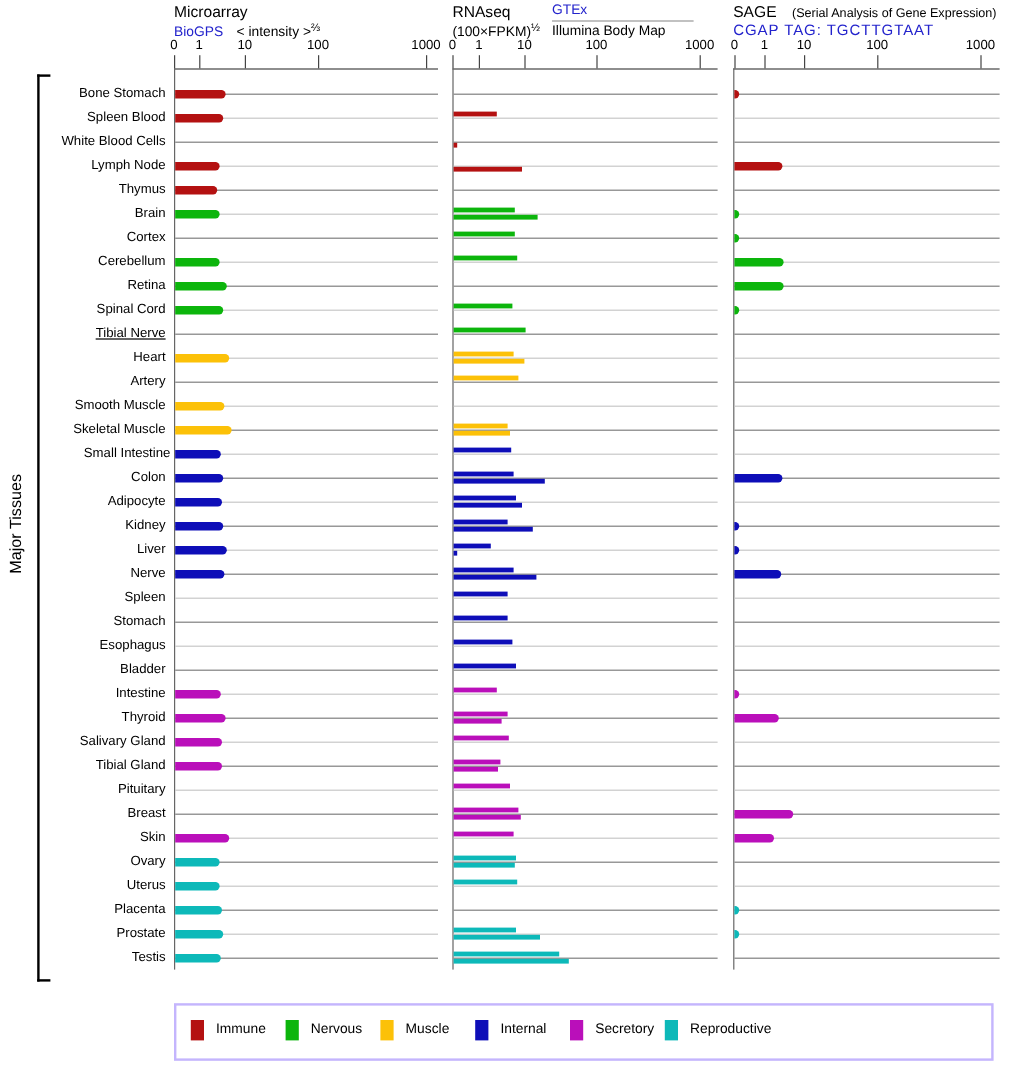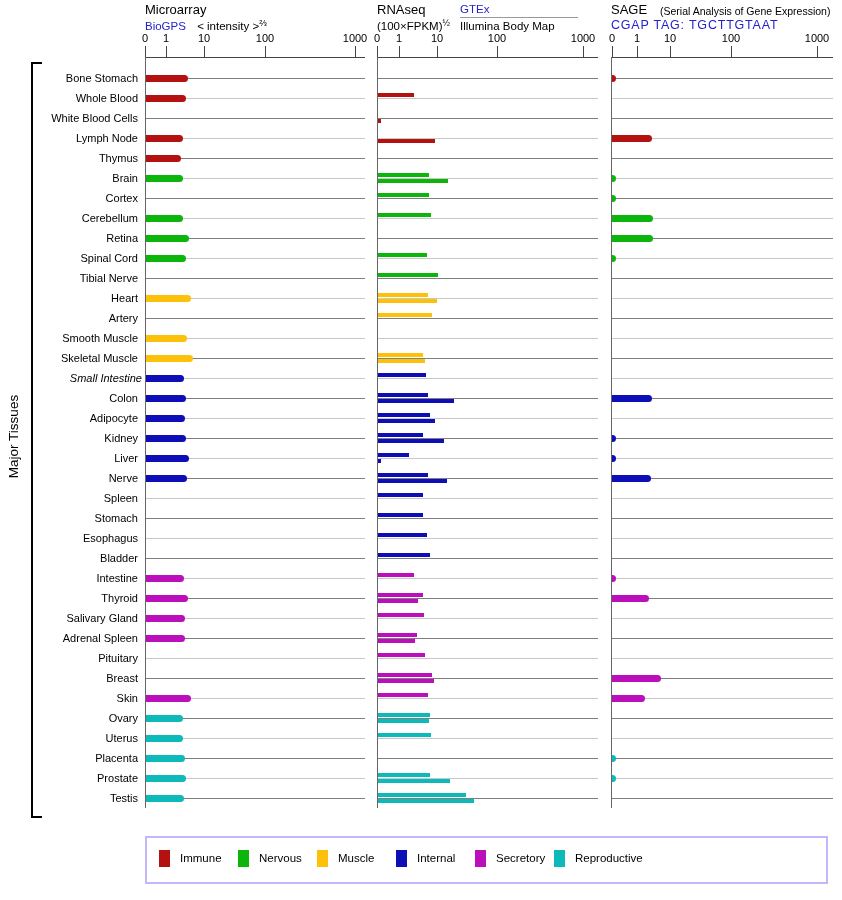--- a/index.html
+++ b/index.html
@@ -89,21 +89,21 @@
       <div class="abs tick-mark" style="left: 731px; top: 46px;"></div>
       <div class="abs tick-label" style="left: 731px; top: 32px;">100</div>
       <div class="abs tick-mark" style="left: 817px; top: 46px;"></div>
       <div class="abs tick-label" style="left: 817px; top: 32px;">1000</div>
       <div class="abs tissue-label" style="left: 36px; top: 68px; width: 102px;">Bone Stomach</div>
       <div class="abs row-line" style="left: 146px; top: 78px; width: 219px; background: rgb(127, 127, 127);"></div>
       <div class="abs bar capsule" style="left: 146px; top: 74.5px; width: 42.1395px; background: rgb(180, 17, 17);"></div>
       <div class="abs row-line" style="left: 378px; top: 78px; width: 220px; background: rgb(127, 127, 127);"></div>
       <div class="abs row-line" style="left: 612px; top: 78px; width: 221px; background: rgb(127, 127, 127);"></div>
       <div class="abs bar capsule" style="left: 612px; top: 74.5px; width: 3.5px; background: rgb(180, 17, 17);"></div>
-      <div class="abs tissue-label" style="left: 36px; top: 88px; width: 102px;">Whole Blood</div>
+      <div class="abs tissue-label" style="left: 36px; top: 88px; width: 102px;">Spleen Blood</div>
       <div class="abs row-line" style="left: 146px; top: 98px; width: 219px; background: rgb(200, 200, 200);"></div>
       <div class="abs bar capsule" style="left: 146px; top: 94.5px; width: 40.1957px; background: rgb(180, 17, 17);"></div>
       <div class="abs row-line" style="left: 378px; top: 98px; width: 220px; background: rgb(200, 200, 200);"></div>
       <div class="abs bar " style="left: 378px; top: 93px; width: 35.7457px; background: rgb(180, 17, 17);"></div>
       <div class="abs row-line" style="left: 612px; top: 98px; width: 221px; background: rgb(200, 200, 200);"></div>
       <div class="abs tissue-label" style="left: 36px; top: 108px; width: 102px;">White Blood Cells</div>
       <div class="abs row-line" style="left: 146px; top: 118px; width: 219px; background: rgb(127, 127, 127);"></div>
       <div class="abs row-line" style="left: 378px; top: 118px; width: 220px; background: rgb(127, 127, 127);"></div>
       <div class="abs bar " style="left: 378px; top: 119px; width: 2.5px; background: rgb(180, 17, 17);"></div>
       <div class="abs row-line" style="left: 612px; top: 118px; width: 221px; background: rgb(127, 127, 127);"></div>
@@ -146,21 +146,21 @@
       <div class="abs row-line" style="left: 378px; top: 238px; width: 220px; background: rgb(127, 127, 127);"></div>
       <div class="abs row-line" style="left: 612px; top: 238px; width: 221px; background: rgb(127, 127, 127);"></div>
       <div class="abs bar capsule" style="left: 612px; top: 234.5px; width: 40.7562px; background: rgb(12, 181, 12);"></div>
       <div class="abs tissue-label" style="left: 36px; top: 248px; width: 102px;">Spinal Cord</div>
       <div class="abs row-line" style="left: 146px; top: 258px; width: 219px; background: rgb(200, 200, 200);"></div>
       <div class="abs bar capsule" style="left: 146px; top: 254.5px; width: 40.1957px; background: rgb(12, 181, 12);"></div>
       <div class="abs row-line" style="left: 378px; top: 258px; width: 220px; background: rgb(200, 200, 200);"></div>
       <div class="abs bar " style="left: 378px; top: 253px; width: 48.8877px; background: rgb(12, 181, 12);"></div>
       <div class="abs row-line" style="left: 612px; top: 258px; width: 221px; background: rgb(200, 200, 200);"></div>
       <div class="abs bar capsule" style="left: 612px; top: 254.5px; width: 3.5px; background: rgb(12, 181, 12);"></div>
-      <div class="abs tissue-label" style="left: 36px; top: 268px; width: 102px;">Tibial Nerve</div>
+      <div class="abs tissue-label" style="left: 36px; top: 268px; width: 102px; text-decoration: underline;">Tibial Nerve</div>
       <div class="abs row-line" style="left: 146px; top: 278px; width: 219px; background: rgb(127, 127, 127);"></div>
       <div class="abs row-line" style="left: 378px; top: 278px; width: 220px; background: rgb(127, 127, 127);"></div>
       <div class="abs bar " style="left: 378px; top: 273px; width: 60px; background: rgb(12, 181, 12);"></div>
       <div class="abs row-line" style="left: 612px; top: 278px; width: 221px; background: rgb(127, 127, 127);"></div>
       <div class="abs tissue-label" style="left: 36px; top: 288px; width: 102px;">Heart</div>
       <div class="abs row-line" style="left: 146px; top: 298px; width: 219px; background: rgb(200, 200, 200);"></div>
       <div class="abs bar capsule" style="left: 146px; top: 294.5px; width: 45.0718px; background: rgb(252, 193, 8);"></div>
       <div class="abs row-line" style="left: 378px; top: 298px; width: 220px; background: rgb(200, 200, 200);"></div>
       <div class="abs bar " style="left: 378px; top: 293px; width: 50.1338px; background: rgb(252, 193, 8);"></div>
       <div class="abs bar " style="left: 378px; top: 299px; width: 58.9789px; background: rgb(252, 193, 8);"></div>
@@ -175,21 +175,21 @@
       <div class="abs bar capsule" style="left: 146px; top: 334.5px; width: 41.1962px; background: rgb(252, 193, 8);"></div>
       <div class="abs row-line" style="left: 378px; top: 338px; width: 220px; background: rgb(200, 200, 200);"></div>
       <div class="abs row-line" style="left: 612px; top: 338px; width: 221px; background: rgb(200, 200, 200);"></div>
       <div class="abs tissue-label" style="left: 36px; top: 348px; width: 102px;">Skeletal Muscle</div>
       <div class="abs row-line" style="left: 146px; top: 358px; width: 219px; background: rgb(127, 127, 127);"></div>
       <div class="abs bar capsule" style="left: 146px; top: 354.5px; width: 46.8872px; background: rgb(252, 193, 8);"></div>
       <div class="abs row-line" style="left: 378px; top: 358px; width: 220px; background: rgb(127, 127, 127);"></div>
       <div class="abs bar " style="left: 378px; top: 353px; width: 44.8783px; background: rgb(252, 193, 8);"></div>
       <div class="abs bar " style="left: 378px; top: 359px; width: 46.8221px; background: rgb(252, 193, 8);"></div>
       <div class="abs row-line" style="left: 612px; top: 358px; width: 221px; background: rgb(127, 127, 127);"></div>
-      <div class="abs tissue-label" style="left: 40px; top: 368px; width: 102px; font-style: italic;">Small Intestine</div>
+      <div class="abs tissue-label" style="left: 40px; top: 368px; width: 102px;">Small Intestine</div>
       <div class="abs row-line" style="left: 146px; top: 378px; width: 219px; background: rgb(200, 200, 200);"></div>
       <div class="abs bar capsule" style="left: 146px; top: 374.5px; width: 37.992px; background: rgb(14, 14, 184);"></div>
       <div class="abs row-line" style="left: 378px; top: 378px; width: 220px; background: rgb(200, 200, 200);"></div>
       <div class="abs bar " style="left: 378px; top: 373px; width: 47.8872px; background: rgb(14, 14, 184);"></div>
       <div class="abs row-line" style="left: 612px; top: 378px; width: 221px; background: rgb(200, 200, 200);"></div>
       <div class="abs tissue-label" style="left: 36px; top: 388px; width: 102px;">Colon</div>
       <div class="abs row-line" style="left: 146px; top: 398px; width: 219px; background: rgb(127, 127, 127);"></div>
       <div class="abs bar capsule" style="left: 146px; top: 394.5px; width: 40.1957px; background: rgb(14, 14, 184);"></div>
       <div class="abs row-line" style="left: 378px; top: 398px; width: 220px; background: rgb(127, 127, 127);"></div>
       <div class="abs bar " style="left: 378px; top: 393px; width: 50.1338px; background: rgb(14, 14, 184);"></div>
@@ -261,21 +261,21 @@
       <div class="abs bar " style="left: 378px; top: 593px; width: 44.8783px; background: rgb(186, 15, 186);"></div>
       <div class="abs bar " style="left: 378px; top: 599px; width: 40.1306px; background: rgb(186, 15, 186);"></div>
       <div class="abs row-line" style="left: 612px; top: 598px; width: 221px; background: rgb(127, 127, 127);"></div>
       <div class="abs bar capsule" style="left: 612px; top: 594.5px; width: 37.2999px; background: rgb(186, 15, 186);"></div>
       <div class="abs tissue-label" style="left: 36px; top: 608px; width: 102px;">Salivary Gland</div>
       <div class="abs row-line" style="left: 146px; top: 618px; width: 219px; background: rgb(200, 200, 200);"></div>
       <div class="abs bar capsule" style="left: 146px; top: 614.5px; width: 39.1306px; background: rgb(186, 15, 186);"></div>
       <div class="abs row-line" style="left: 378px; top: 618px; width: 220px; background: rgb(200, 200, 200);"></div>
       <div class="abs bar " style="left: 378px; top: 613px; width: 46.0718px; background: rgb(186, 15, 186);"></div>
       <div class="abs row-line" style="left: 612px; top: 618px; width: 221px; background: rgb(200, 200, 200);"></div>
-      <div class="abs tissue-label" style="left: 36px; top: 628px; width: 102px;">Adrenal Spleen</div>
+      <div class="abs tissue-label" style="left: 36px; top: 628px; width: 102px;">Tibial Gland</div>
       <div class="abs row-line" style="left: 146px; top: 638px; width: 219px; background: rgb(127, 127, 127);"></div>
       <div class="abs bar capsule" style="left: 146px; top: 634.5px; width: 39.1306px; background: rgb(186, 15, 186);"></div>
       <div class="abs row-line" style="left: 378px; top: 638px; width: 220px; background: rgb(127, 127, 127);"></div>
       <div class="abs bar " style="left: 378px; top: 633px; width: 38.992px; background: rgb(186, 15, 186);"></div>
       <div class="abs bar " style="left: 378px; top: 639px; width: 37.1217px; background: rgb(186, 15, 186);"></div>
       <div class="abs row-line" style="left: 612px; top: 638px; width: 221px; background: rgb(127, 127, 127);"></div>
       <div class="abs tissue-label" style="left: 36px; top: 648px; width: 102px;">Pituitary</div>
       <div class="abs row-line" style="left: 146px; top: 658px; width: 219px; background: rgb(200, 200, 200);"></div>
       <div class="abs row-line" style="left: 378px; top: 658px; width: 220px; background: rgb(200, 200, 200);"></div>
       <div class="abs bar " style="left: 378px; top: 653px; width: 47.1848px; background: rgb(186, 15, 186);"></div>

